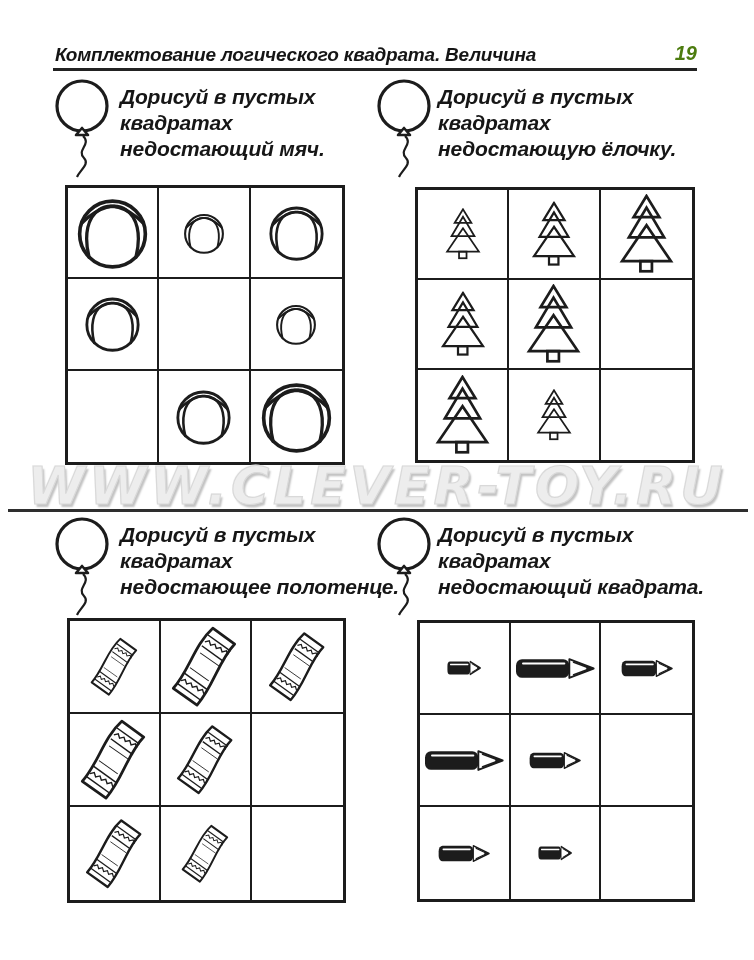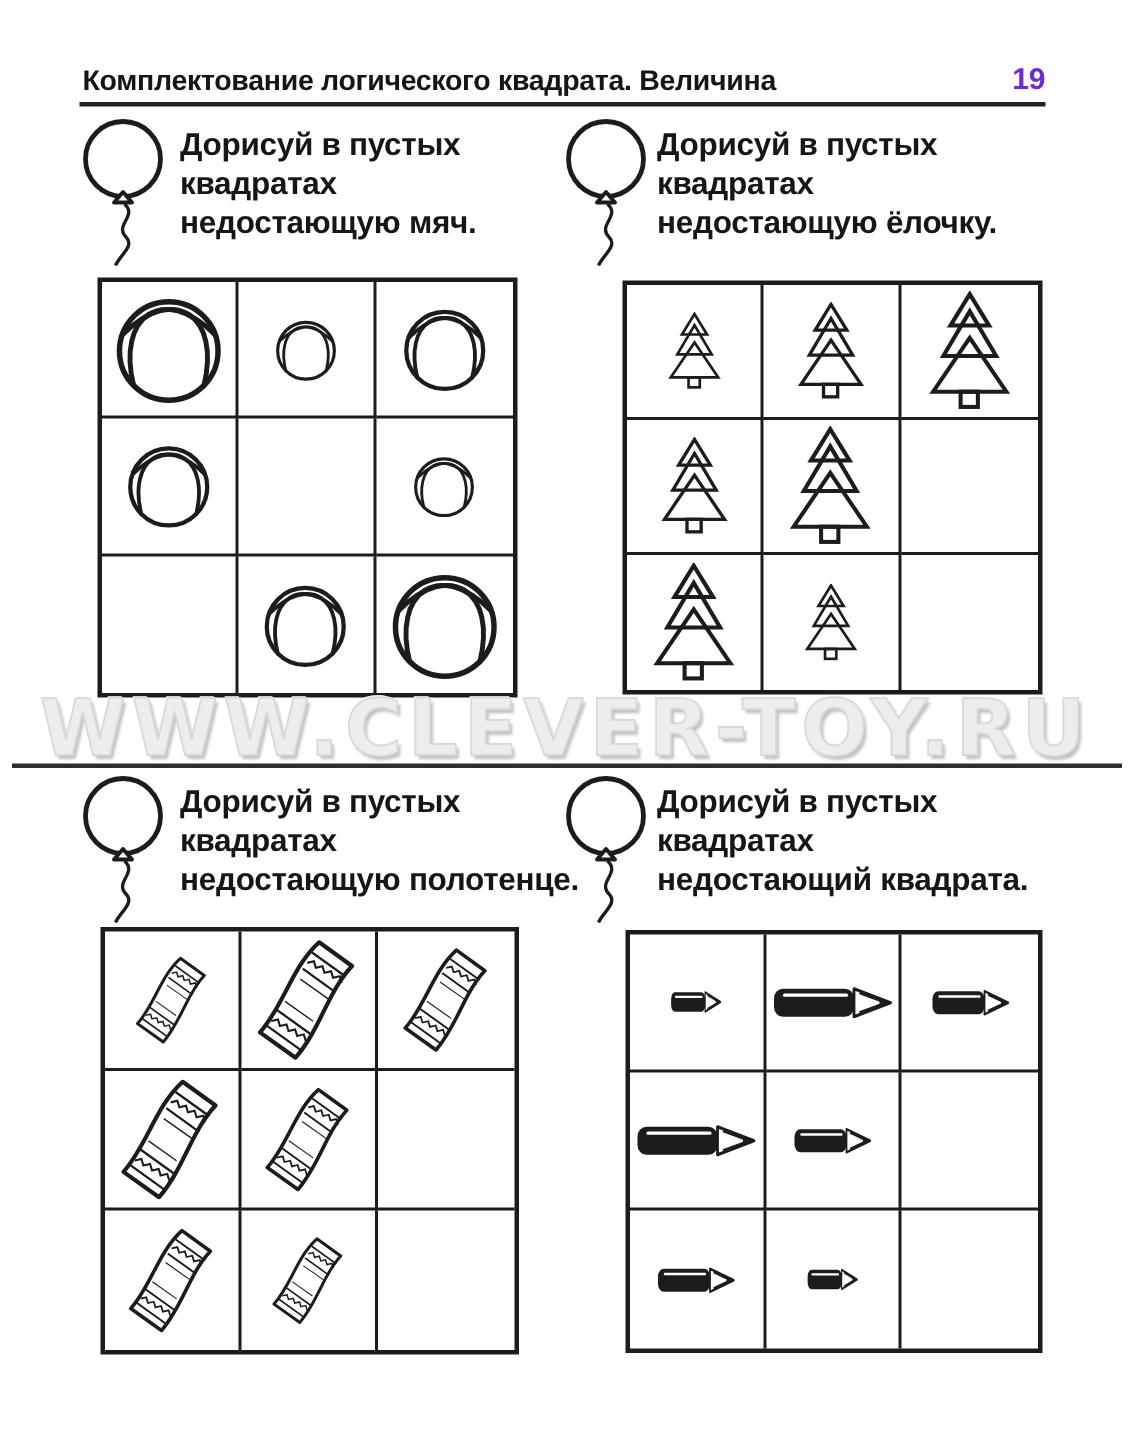--- a/index.html
+++ b/index.html
@@ -1,21 +1,21 @@
 <!DOCTYPE html>
 <html><head>
 <meta charset="utf-8">
 <style>
   :root { --ink:#1c1c1c; }
   * { margin:0; padding:0; box-sizing:border-box; }
   body { background:#fff; font-family:"Liberation Sans","DejaVu Sans",sans-serif; }
-  .page { position:relative; width:754px; height:960px; background:#fff; overflow:hidden; }
+  .page { position:relative; width:754px; height:960px; background:#fff; overflow:hidden;font-style:italic; }
 
   .title { position:absolute; left:55px; top:44px; font-size:19px; font-weight:bold; color:#151515; letter-spacing:-0.2px; }
-  .pagenum { position:absolute; left:640px; top:42px; width:57px; text-align:right; font-size:20px; font-weight:bold; color:#6d28d9; }
+  .pagenum { position:absolute; left:640px; top:42px; width:57px; text-align:right; font-size:20px; font-weight:bold; color:#4d7c0f; }
   .header-rule { position:absolute; left:53px; top:68px; width:644px; height:3px; background:#222; }
 
   .balloon { position:absolute; width:60px; height:100px; }
   .instr { position:absolute; width:290px; font-size:21px; line-height:26px; font-weight:bold; color:#161616; letter-spacing:-0.2px; }
 
   .grid { position:absolute; display:grid; grid-template-columns:repeat(3,1fr); grid-template-rows:repeat(3,1fr); border:3px solid var(--ink); background:#fff; }
   .cell { display:flex; align-items:center; justify-content:center; border-right:2px solid var(--ink); border-bottom:2px solid var(--ink); overflow:hidden; }
   .cell:nth-child(3n) { border-right:none; }
   .cell:nth-child(n+7) { border-bottom:none; }
 
@@ -78,21 +78,21 @@
   <div class="title">Комплектование логического квадрата. Величина</div>
   <div class="pagenum">19</div>
   <div class="header-rule"></div>
 
   <section>
     <svg class="balloon" style="left:54px; top:78px;">
         <use href="#sym-balloon"></use>
       </svg>
     <div class="instr" style="left:120px; top:84px;">
       <div>Дорисуй в пустых квадратах</div>
-      <div>недостающую мяч.</div>
+      <div>недостающий мяч.</div>
     </div>
     <div class="grid" style="left:65px; top:185px; width:280px; height:280px;">
         <div class="cell">
           <svg width="73" height="73" viewBox="0 0 100 100">
             <use href="#sym-ball" xlink:href="#sym-ball"></use>
           </svg>
         </div>
         <div class="cell">
           <svg width="42" height="42" viewBox="0 0 100 100">
             <use href="#sym-ball" xlink:href="#sym-ball"></use>
@@ -179,21 +179,21 @@
 
   <div class="watermark">WWW.CLEVER-TOY.RU</div>
   <div class="section-divider"></div>
 
   <section>
     <svg class="balloon" style="left:54px; top:516px;">
         <use href="#sym-balloon"></use>
       </svg>
     <div class="instr" style="left:120px; top:522px;">
       <div>Дорисуй в пустых квадратах</div>
-      <div>недостающую полотенце.</div>
+      <div>недостающее полотенце.</div>
     </div>
     <div class="grid" style="left:67px; top:618px; width:279px; height:285px;">
         <div class="cell">
           <svg width="50" height="62" viewBox="0 0 100 124">
             <use href="#sym-towel" xlink:href="#sym-towel"></use>
           </svg>
         </div>
         <div class="cell">
           <svg width="69" height="86" viewBox="0 0 100 124">
             <use href="#sym-towel" xlink:href="#sym-towel"></use>

